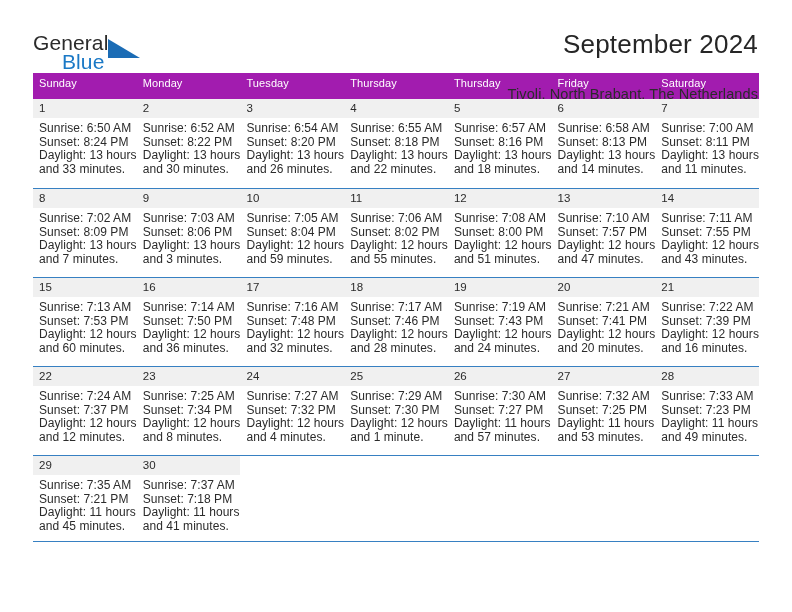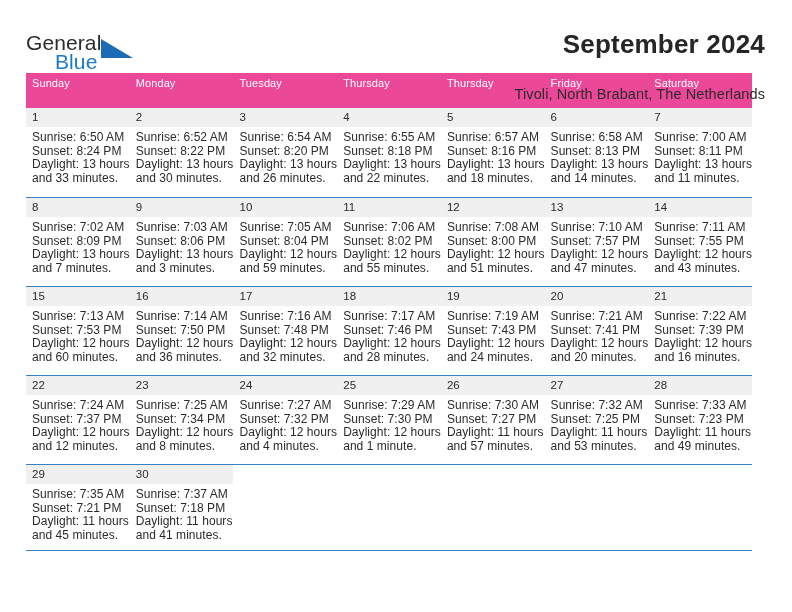--- a/index.html
+++ b/index.html
@@ -10,21 +10,21 @@
     background: #ffffff;
     font-family: "Liberation Sans", sans-serif;
     color: #000000;
     overflow: hidden;
   }
 
   .page {
     width: 792px;
     height: 612px;
     position: relative;
-    padding: 0 26px;
+    padding: 0 33px;
   }
 
   
   .header {
     display: flex;
     align-items: flex-start;
     justify-content: space-between;
     padding-top: 28px;
     height: 72px;
   }
@@ -63,21 +63,21 @@
     border-top: 19px solid transparent;
   }
 
   .title-block {
     text-align: right;
     flex: 0 0 auto;
     padding-right: 1px;
   }
   .cal-title {
     font-size: 26px;
-    font-weight: 700;
+    font-weight: 400;
     color: #262626;
     line-height: 32px;
     letter-spacing: 0.2px;
   }
   .cal-subtitle {
     font-size: 14.5px;
     font-weight: 400;
     color: #2b2b2b;
     line-height: 20px;
     margin-top: 24px;
@@ -85,22 +85,22 @@
   }
 
   
   .calendar {
     width: 726px;
     margin-top: 1px;
   }
 
   .dow-row {
     display: flex;
-    background: #ec4899;
-    height: 35px;
+    background: #a21caf;
+    height: 26px;
   }
   .dow {
     flex: 1 1 0;
     color: #ffffff;
     font-size: 11px;
     line-height: 21px;
     padding-left: 6px;
     letter-spacing: 0.1px;
     white-space: nowrap;
     overflow: hidden;

